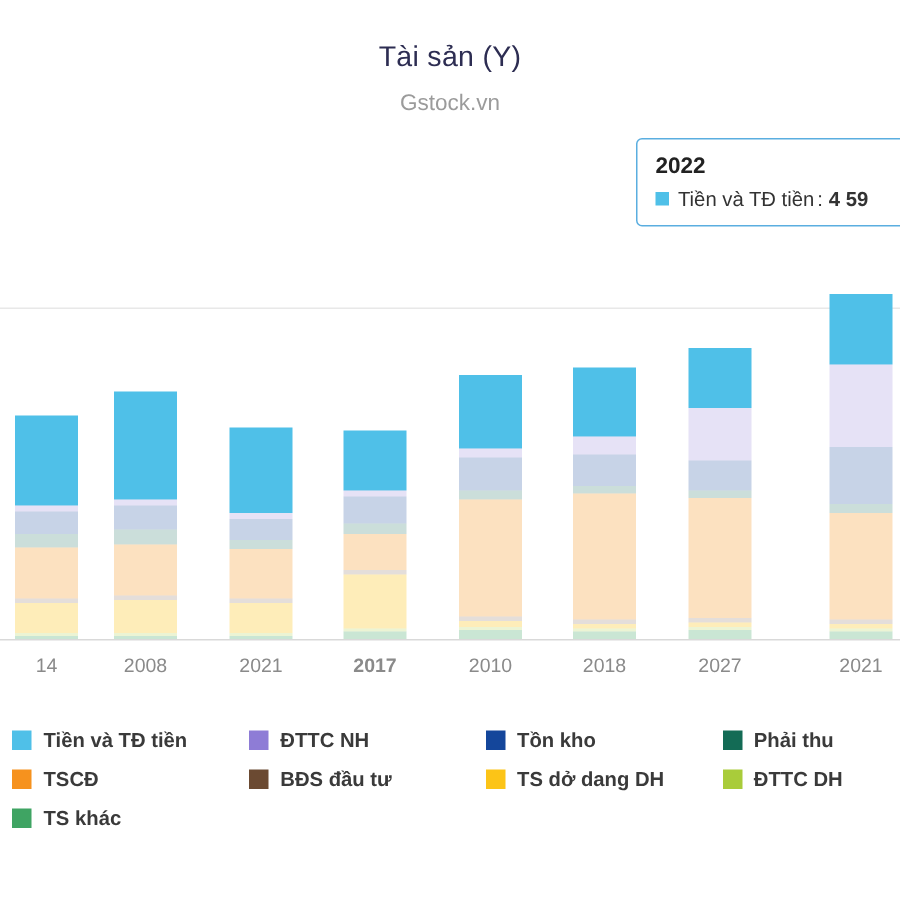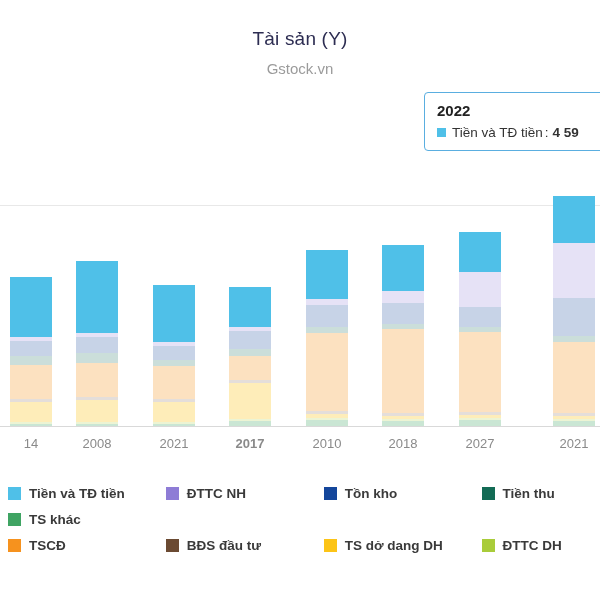--- a/index.html
+++ b/index.html
@@ -300,42 +300,42 @@
         <div class="legend-item c1">
           <span class="legend-swatch" style="background: rgb(142, 124, 214);"></span>
           <span class="legend-label">ĐTTC NH</span>
         </div>
         <div class="legend-item c2">
           <span class="legend-swatch" style="background: rgb(20, 70, 155);"></span>
           <span class="legend-label">Tồn kho</span>
         </div>
         <div class="legend-item c3">
           <span class="legend-swatch" style="background: rgb(19, 107, 85);"></span>
-          <span class="legend-label">Tiền thu</span>
+          <span class="legend-label">Phải thu</span>
+        </div>
+      </div>
+      <div class="legend-row">
+        <div class="legend-item c0">
+          <span class="legend-swatch" style="background: rgb(246, 146, 30);"></span>
+          <span class="legend-label">TSCĐ</span>
+        </div>
+        <div class="legend-item c1">
+          <span class="legend-swatch" style="background: rgb(107, 74, 50);"></span>
+          <span class="legend-label">BĐS đầu tư</span>
+        </div>
+        <div class="legend-item c2">
+          <span class="legend-swatch" style="background: rgb(252, 196, 23);"></span>
+          <span class="legend-label">TS dở dang DH</span>
+        </div>
+        <div class="legend-item c3">
+          <span class="legend-swatch" style="background: rgb(169, 204, 58);"></span>
+          <span class="legend-label">ĐTTC DH</span>
         </div>
       </div>
       <div class="legend-row">
         <div class="legend-item c0">
           <span class="legend-swatch" style="background: rgb(63, 164, 99);"></span>
           <span class="legend-label">TS khác</span>
         </div>
       </div>
-      <div class="legend-row">
-        <div class="legend-item c0">
-          <span class="legend-swatch" style="background: rgb(246, 146, 30);"></span>
-          <span class="legend-label">TSCĐ</span>
-        </div>
-        <div class="legend-item c1">
-          <span class="legend-swatch" style="background: rgb(107, 74, 50);"></span>
-          <span class="legend-label">BĐS đầu tư</span>
-        </div>
-        <div class="legend-item c2">
-          <span class="legend-swatch" style="background: rgb(252, 196, 23);"></span>
-          <span class="legend-label">TS dở dang DH</span>
-        </div>
-        <div class="legend-item c3">
-          <span class="legend-swatch" style="background: rgb(169, 204, 58);"></span>
-          <span class="legend-label">ĐTTC DH</span>
-        </div>
-      </div>
     </div>
 
 </div>
 
 </body></html>

